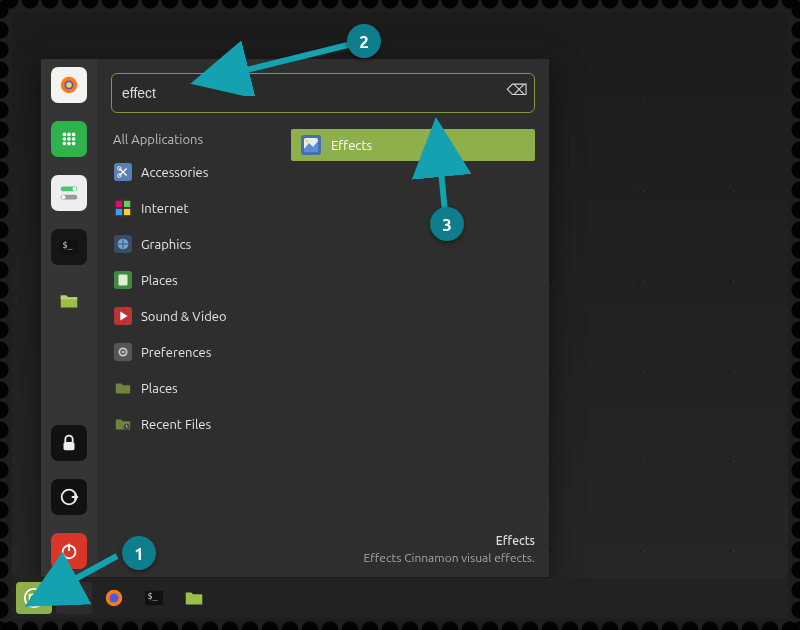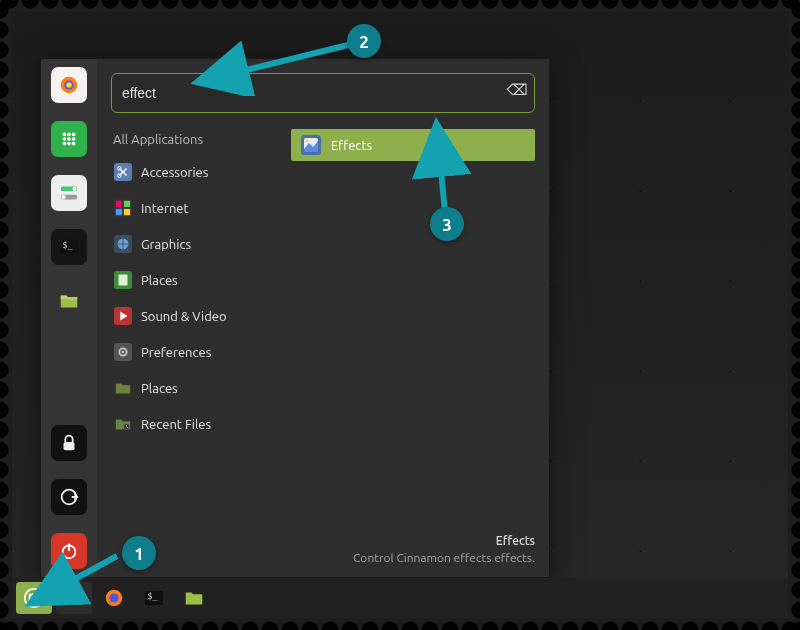--- a/index.html
+++ b/index.html
@@ -303,21 +303,21 @@
                 <polygon points="3,14 8,8 12,12 17,6 17,17 3,17" fill="#5a8de0"></polygon>
                 <circle cx="6" cy="6" r="1.6" fill="#f7d34a"></circle>
               </svg>
             <span>Effects</span>
           </div>
         </div>
       </div>
 
       <div class="status">
         <div class="title">Effects</div>
-        <div>Control Cinnamon effects effects.</div>
+        <div>Effects Cinnamon visual effects.</div>
       </div>
     </div>
   </div>
 
   <div class="taskbar">
     <div class="task-btn active">
       <svg class="icon" viewBox="0 0 24 24">
         <circle cx="12" cy="12" r="11" fill="#fff"></circle>
           <circle cx="12" cy="12" r="9" fill="#79a83a"></circle>
         <path d="M7 8v7c0 1 .6 1.6 1.6 1.6H16c1 0 1.6-.6 1.6-1.6V11c0-1.6-1.2-3-3-3-1 0-1.6.4-2 .9-.4-.5-1-.9-2-.9-1.8 0-3 1.4-3 3" fill="none" stroke="#fff" stroke-width="1.6" stroke-linecap="round"></path>

